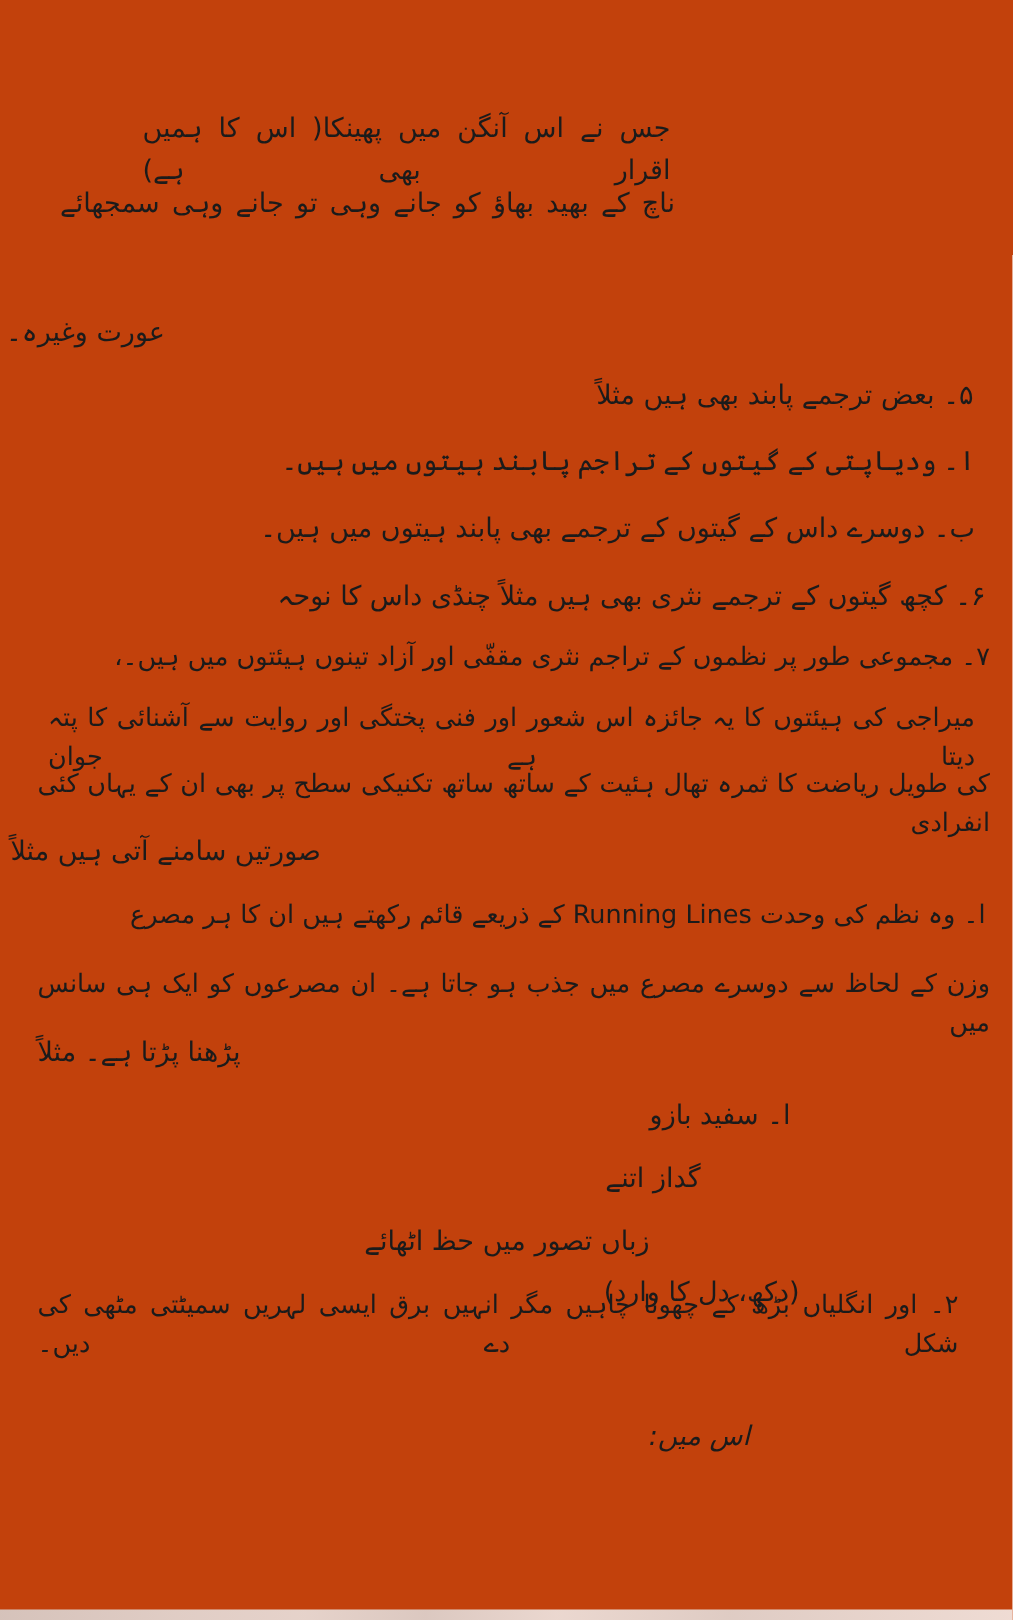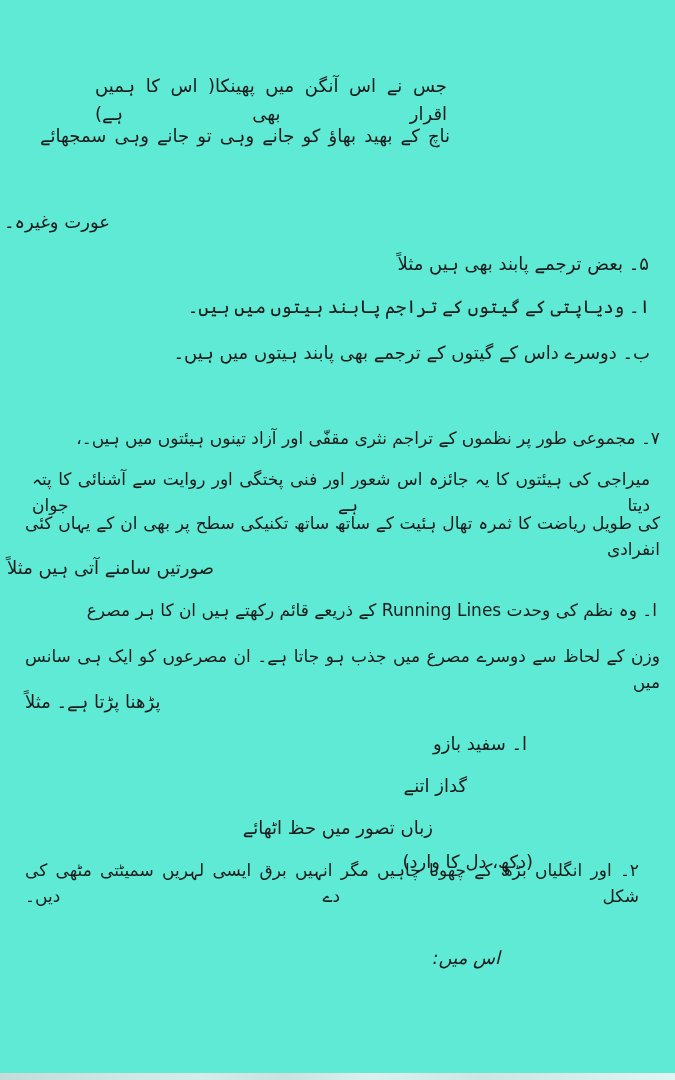--- a/index.html
+++ b/index.html
@@ -1,20 +1,20 @@
 <!DOCTYPE html>
 <html lang="ur"><head>
 <meta charset="utf-8">
 <style>
   html, body { margin: 0; padding: 0; background: #ffffff; }
   .page {
     position: relative;
     width: 675px;
     height: 1080px;
-    background: #5eead4;
+    background: #c2410c;
     overflow: hidden;
     font-family: "DejaVu Sans", sans-serif;
     color: #1b1b1b;
   }
   .line {
     position: absolute;
     direction: rtl;
     unicode-bidi: plaintext;
     font-size: 18px;
     line-height: 1.55;
@@ -73,20 +73,21 @@
 <div class="page">
 
   <div class="line l1 just">جس نے اس آنگن میں پھینکا( اس کا ہمیں اقرار بھی ہے)</div>
   <div class="line l2 just">ناچ کے بھید بھاؤ کو جانے وہی تو جانے وہی سمجھائے</div>
 
   <div class="line l4 flush-left">عورت وغیرہ۔</div>
 
   <div class="line l5">۵۔ بعض ترجمے پابند بھی ہیں مثلاً</div>
   <div class="line l6">ا۔ ودیاپتی کے گیتوں کے تراجم پابند ہیتوں میں ہیں۔</div>
   <div class="line l7">ب۔ دوسرے داس کے گیتوں کے ترجمے بھی پابند ہیتوں میں ہیں۔</div>
+  <div class="line l8">۶۔ کچھ گیتوں کے ترجمے نثری بھی ہیں مثلاً چنڈی داس کا نوحہ</div>
   <div class="line l9">۷۔ مجموعی طور پر نظموں کے تراجم نثری مقفّی اور آزاد تینوں ہیئتوں میں ہیں۔،</div>
 
   <div class="line l10 just">میراجی کی ہیئتوں کا یہ جائزہ اس شعور اور فنی پختگی اور روایت سے آشنائی کا پتہ دیتا ہے جوان</div>
   <div class="line l11 just">کی طویل ریاضت کا ثمرہ تھال ہئیت کے ساتھ ساتھ تکنیکی سطح پر بھی ان کے یہاں کئی انفرادی</div>
   <div class="line l12 flush-left">صورتیں سامنے آتی ہیں مثلاً</div>
 
   <div class="line l13">ا۔ وہ نظم کی وحدت Running Lines کے ذریعے قائم رکھتے ہیں ان کا ہر مصرع</div>
   <div class="line l14 just">وزن کے لحاظ سے دوسرے مصرع میں جذب ہو جاتا ہے۔ ان مصرعوں کو ایک ہی سانس میں</div>
   <div class="line l15 flush-left">پڑھنا پڑتا ہے۔ مثلاً</div>
 

